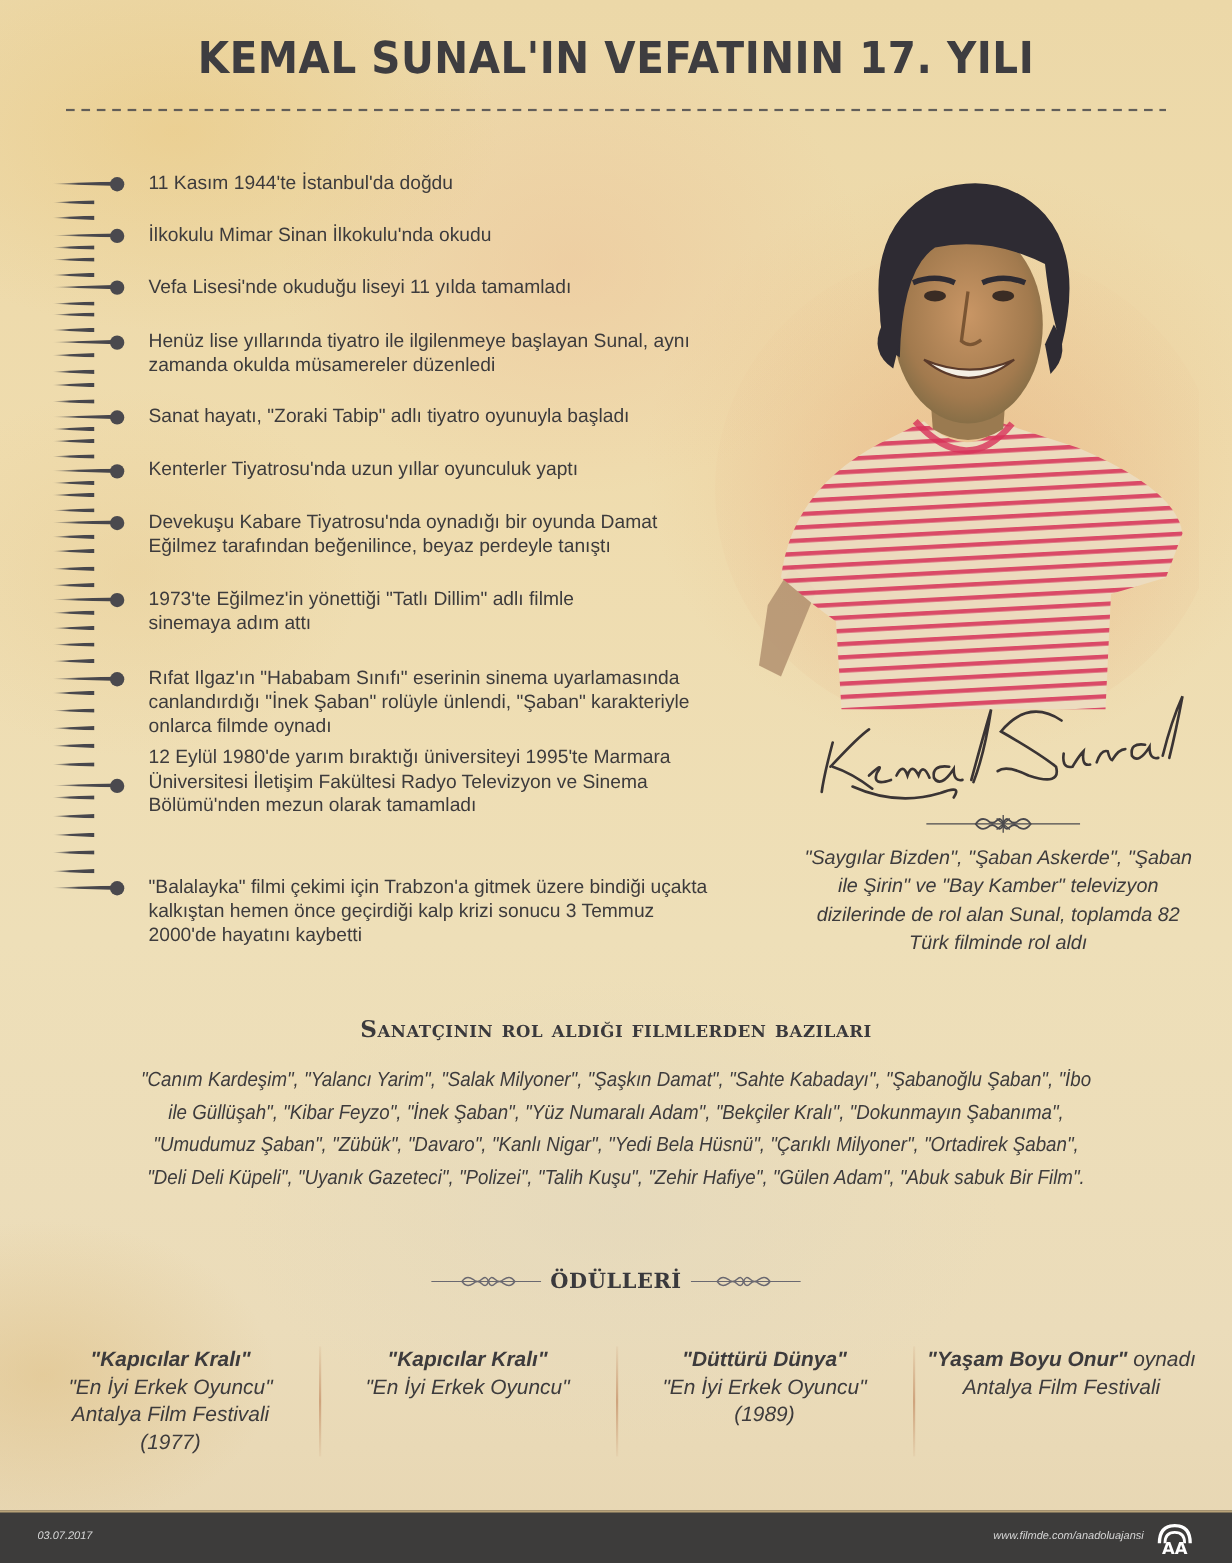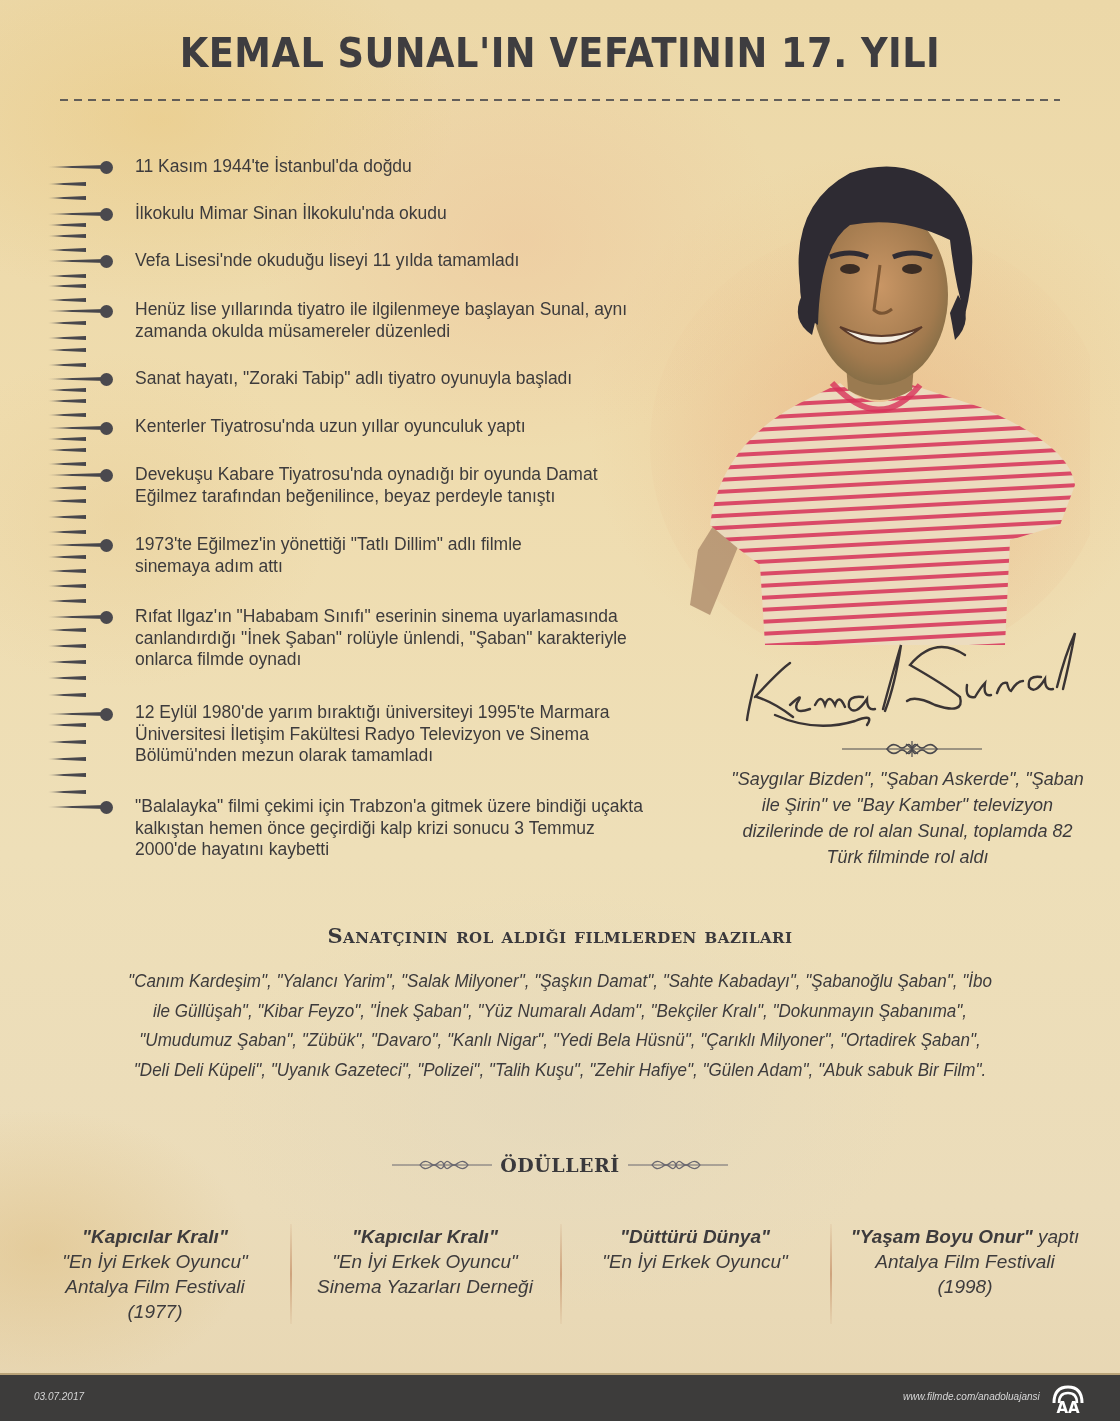--- a/index.html
+++ b/index.html
@@ -195,21 +195,21 @@
 <div class="events">
   <div class="event" style="top:156px">11 Kasım 1944'te İstanbul'da doğdu</div>
   <div class="event" style="top:203px">İlkokulu Mimar Sinan İlkokulu'nda okudu</div>
   <div class="event" style="top:250px">Vefa Lisesi'nde okuduğu liseyi 11 yılda tamamladı</div>
   <div class="event" style="top:299px; width:545px">Henüz lise yıllarında tiyatro ile ilgilenmeye başlayan Sunal, aynı zamanda okulda müsamereler düzenledi</div>
   <div class="event" style="top:368px">Sanat hayatı, "Zoraki Tabip" adlı tiyatro oyunuyla başladı</div>
   <div class="event" style="top:416px">Kenterler Tiyatrosu'nda uzun yıllar oyunculuk yaptı</div>
   <div class="event" style="top:464px; width:515px">Devekuşu Kabare Tiyatrosu'nda oynadığı bir oyunda Damat Eğilmez tarafından beğenilince, beyaz perdeyle tanıştı</div>
   <div class="event" style="top:534px; width:450px">1973'te Eğilmez'in yönettiği "Tatlı Dillim" adlı filmle sinemaya adım attı</div>
   <div class="event" style="top:606px; width:535px">Rıfat Ilgaz'ın "Hababam Sınıfı" eserinin sinema uyarlamasında canlandırdığı "İnek Şaban" rolüyle ünlendi, "Şaban" karakteriyle onlarca filmde oynadı</div>
-  <div class="event" style="top:702px; width:530px">12 Eylül 1980'de yarım bıraktığı üniversiteyi 1995'te Marmara Üniversitesi İletişim Fakültesi Radyo Televizyon ve Sinema Bölümü'nden mezun olarak tamamladı</div>
+  <div class="event" style="top:678px; width:530px">12 Eylül 1980'de yarım bıraktığı üniversiteyi 1995'te Marmara Üniversitesi İletişim Fakültesi Radyo Televizyon ve Sinema Bölümü'nden mezun olarak tamamladı</div>
   <div class="event" style="top:796px; width:520px">"Balalayka" filmi çekimi için Trabzon'a gitmek üzere bindiği uçakta kalkıştan hemen önce geçirdiği kalp krizi sonucu 3 Temmuz 2000'de hayatını kaybetti</div>
 </div>
 
 <div class="portrait">
   <svg width="440" height="500" viewBox="0 0 440 500">
     <defs>
       <pattern id="stripes" width="14" height="12" patternUnits="userSpaceOnUse" patternTransform="rotate(-3)">
         <rect width="14" height="12" fill="#ecdcc0"></rect>
         <rect y="0" width="14" height="4" fill="#d8325a" opacity="0.9"></rect>
       </pattern>
@@ -300,32 +300,31 @@
 <div class="awards">
   <div class="award">
     <div class="strong">"Kapıcılar Kralı"</div>
     <div>"En İyi Erkek Oyuncu"</div>
     <div>Antalya Film Festivali</div>
     <div>(1977)</div>
   </div>
   <div class="award">
     <div class="strong">"Kapıcılar Kralı"</div>
     <div>"En İyi Erkek Oyuncu"</div>
-    <div>Sinema Yazarları Derneği</div>
   </div>
   <div class="award">
     <div class="strong">"Düttürü Dünya"</div>
     <div>"En İyi Erkek Oyuncu"</div>
+    <div>(1989)</div>
   </div>
   <div class="award">
     <div>
-      <span class="strong">"Yaşam Boyu Onur"</span><span> yaptı</span>
+      <span class="strong">"Yaşam Boyu Onur"</span><span> oynadı</span>
     </div>
     <div>Antalya Film Festivali</div>
-    <div>(1998)</div>
   </div>
 </div>
 
 <div class="footer">
   <div class="footer-date">03.07.2017</div>
   <div class="footer-link">www.filmde.com/anadoluajansi</div>
   <div class="logo">
     <svg width="36" height="32" viewBox="0 0 36 32">
       <path d="M4 20 Q4 4 18 4 Q32 4 32 20" fill="none" stroke="#ffffff" stroke-width="3"></path>
       <path d="M9 20 Q9 10 18 10 Q27 10 27 20" fill="none" stroke="#ffffff" stroke-width="2.5"></path>

